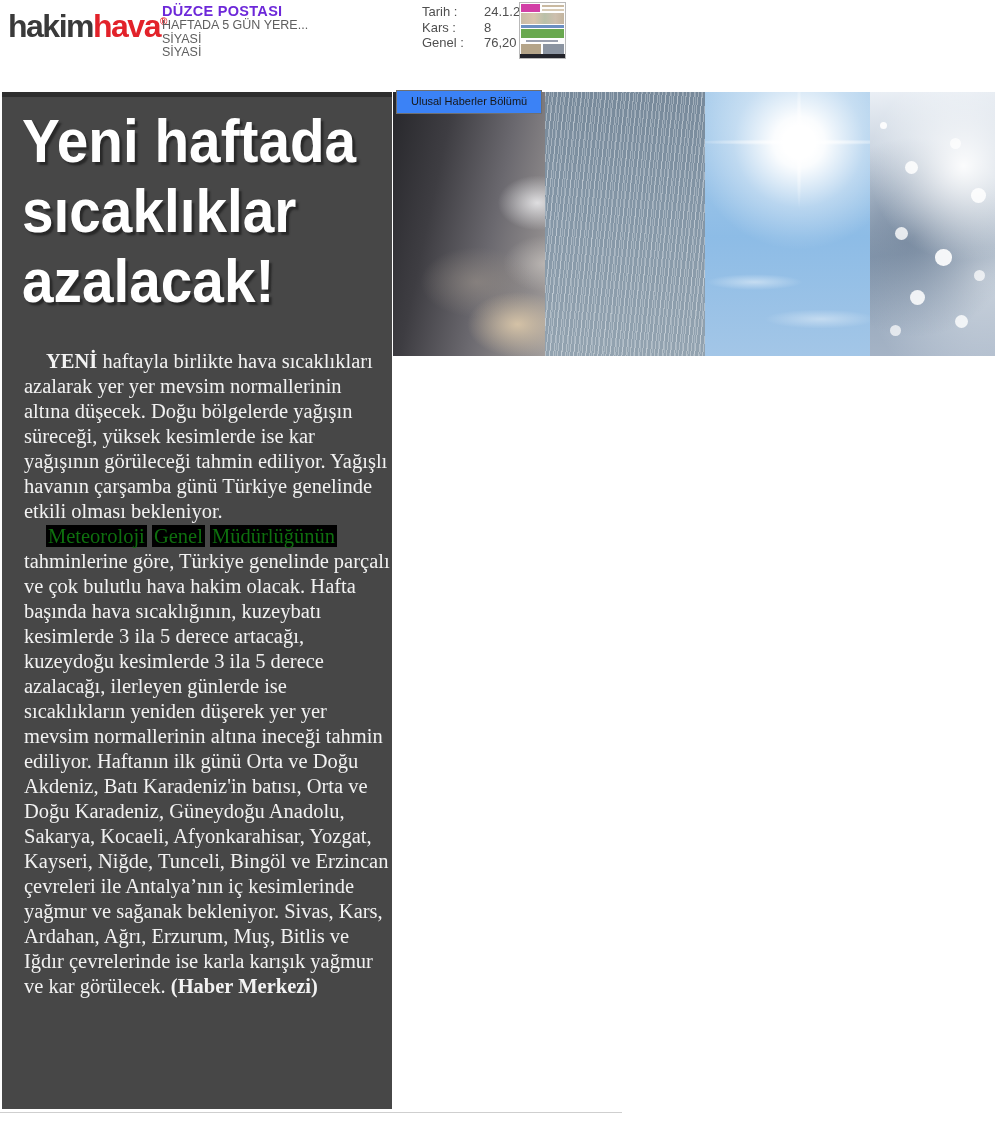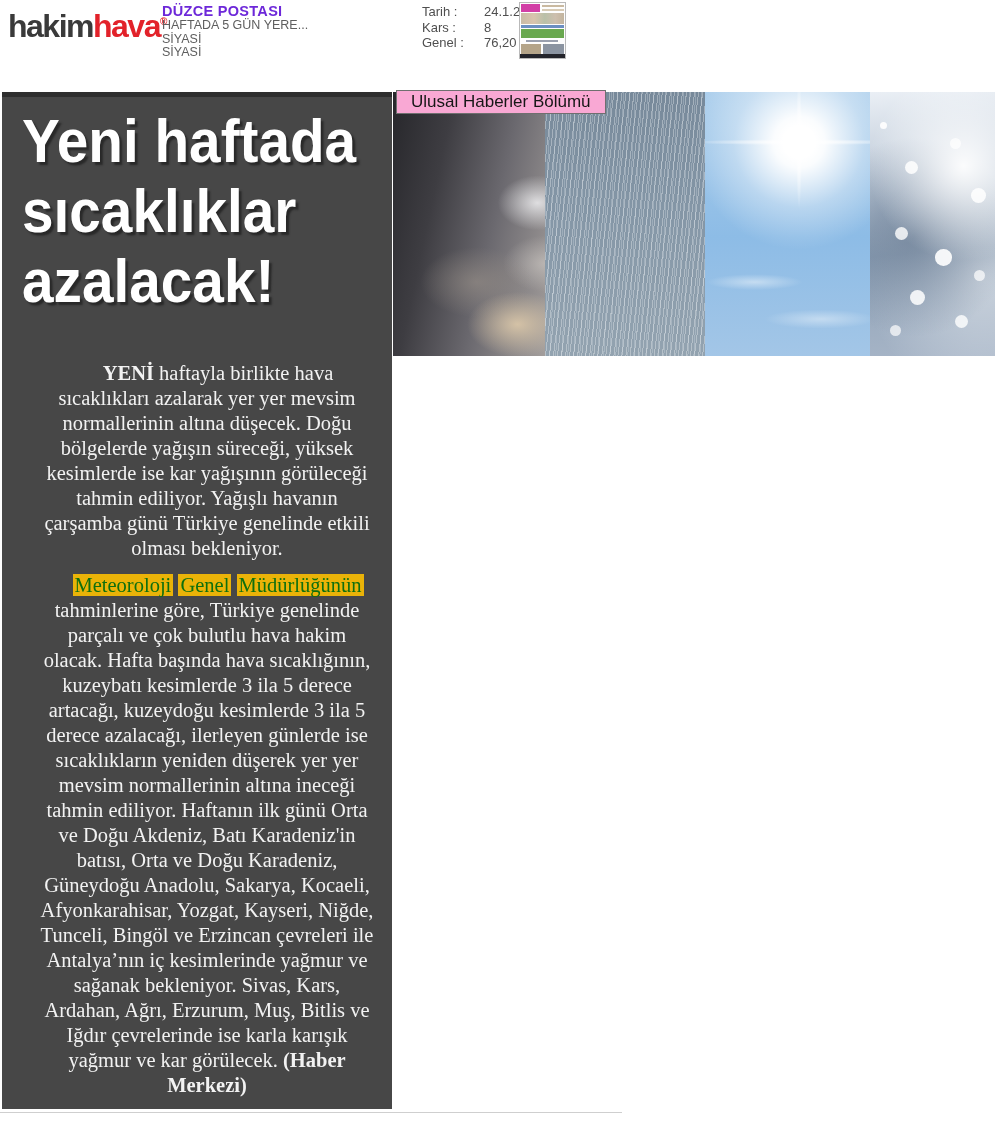--- a/index.html
+++ b/index.html
@@ -37,23 +37,23 @@
   
   .article{position:absolute;left:2px;top:92px;width:390px;height:1017px;
            background:linear-gradient(#2e2e2e 0 5px,#474747 5px);z-index:1;}
   .headline{position:absolute;left:22px;top:106px;width:470px;z-index:3;
             color:#ffffff;font-weight:bold;font-size:61px;line-height:70px;
             letter-spacing:0px;transform:scaleX(.93);transform-origin:left top;
             text-shadow:3px 3px 2px rgba(25,25,25,.65);white-space:nowrap;}
   .body-text{position:absolute;left:24px;top:349px;width:366px;z-index:2;
              font-family:"Liberation Serif", serif;font-size:20.5px;line-height:25px;
              color:#f2f2f2;text-align:left;}
-  .body-text p{margin:12px;text-indent:22px;text-align:center;}
+  .body-text p{margin:0;text-indent:22px;}
   .lead{font-weight:bold;}
-  .hl-word{background:#eab308;color:#0e6f0e;padding:0 2px;}
+  .hl-word{background:#000000;color:#0e6f0e;padding:0 2px;}
   .byline{font-weight:bold;}
   
   .weather{position:absolute;left:393px;top:92px;width:602px;height:264px;display:flex;z-index:1;}
   .p-storm{width:152px;height:100%;
     background:
       radial-gradient(70px 45px at 82% 88%, rgba(216,197,168,.95), rgba(216,197,168,0) 72%),
       radial-gradient(80px 50px at 55% 72%, rgba(150,142,135,.65), rgba(150,142,135,0) 70%),
       radial-gradient(55px 38px at 95% 42%, rgba(238,238,240,.85), rgba(238,238,240,0) 72%),
       radial-gradient(60px 40px at 100% 65%, rgba(210,205,200,.6), rgba(210,205,200,0) 70%),
       linear-gradient(102deg,#27272b 0%,#3e3d42 30%,#6b696f 62%,#a39e9c 100%);}
@@ -81,22 +81,22 @@
     box-shadow: 28px 42px 0 3px rgba(255,255,255,.85),
                 72px 18px 0 2px rgba(255,255,255,.7),
                 95px 70px 0 4px rgba(255,255,255,.85),
                 18px 108px 0 3px rgba(255,255,255,.8),
                 60px 132px 0 5px rgba(255,255,255,.9),
                 96px 150px 0 2px rgba(255,255,255,.7),
                 34px 172px 0 4px rgba(255,255,255,.85),
                 78px 196px 0 3px rgba(255,255,255,.8),
                 12px 205px 0 2px rgba(255,255,255,.7);}
   
-  .section-label{position:absolute;left:396px;top:90px;z-index:4;background:#f9a8d4;
-    border:1px solid #6f6f6f;padding:1px 14px 2px 14px;font-size:17px;color:#161616;
+  .section-label{position:absolute;left:396px;top:90px;z-index:4;background:#3b82f6;
+    border:1px solid #6f6f6f;padding:1px 14px 2px 14px;font-size:11px;color:#161616;
     line-height:19px;white-space:nowrap;}
   
   .hairline{position:absolute;left:0;top:1112px;width:622px;height:1px;background:#cfcfcf;}
 </style>
 </head>
 <body>
 
 <div class="logo"><span>hakim</span><span class="red">hava</span><span class="reg">®</span></div>
 
 <div class="pub">

